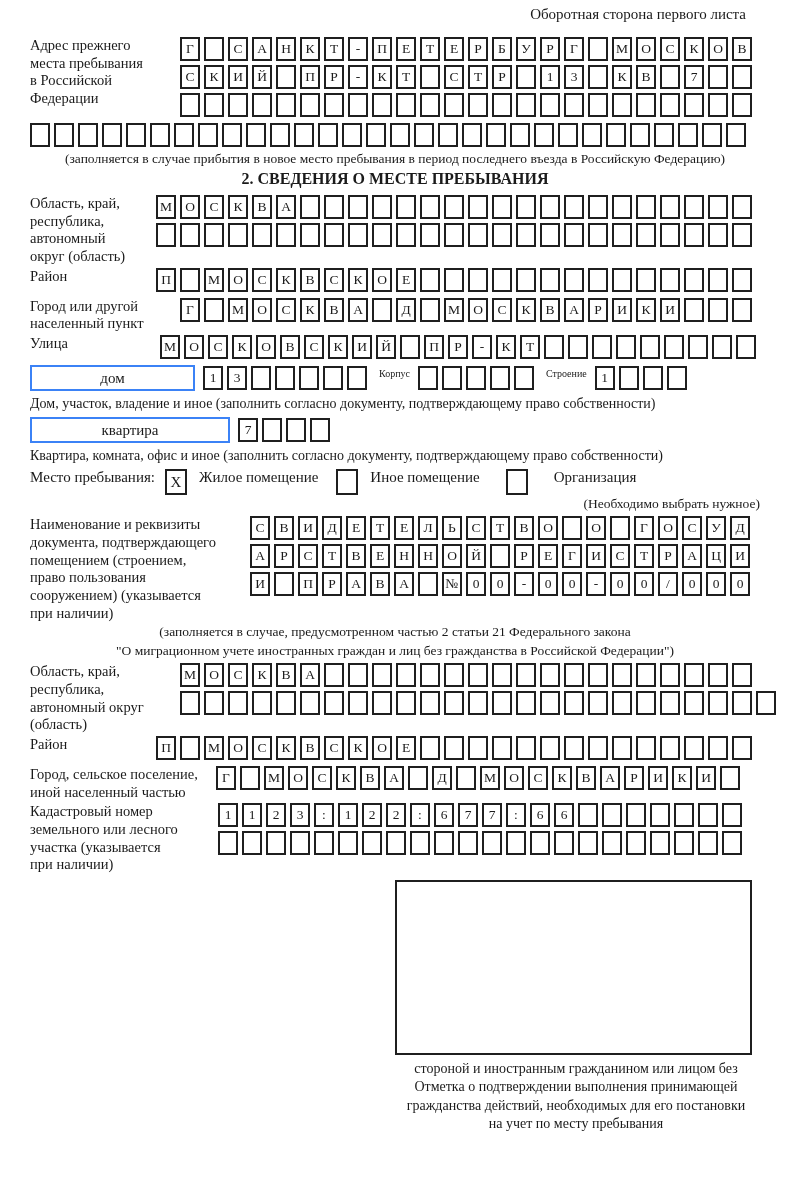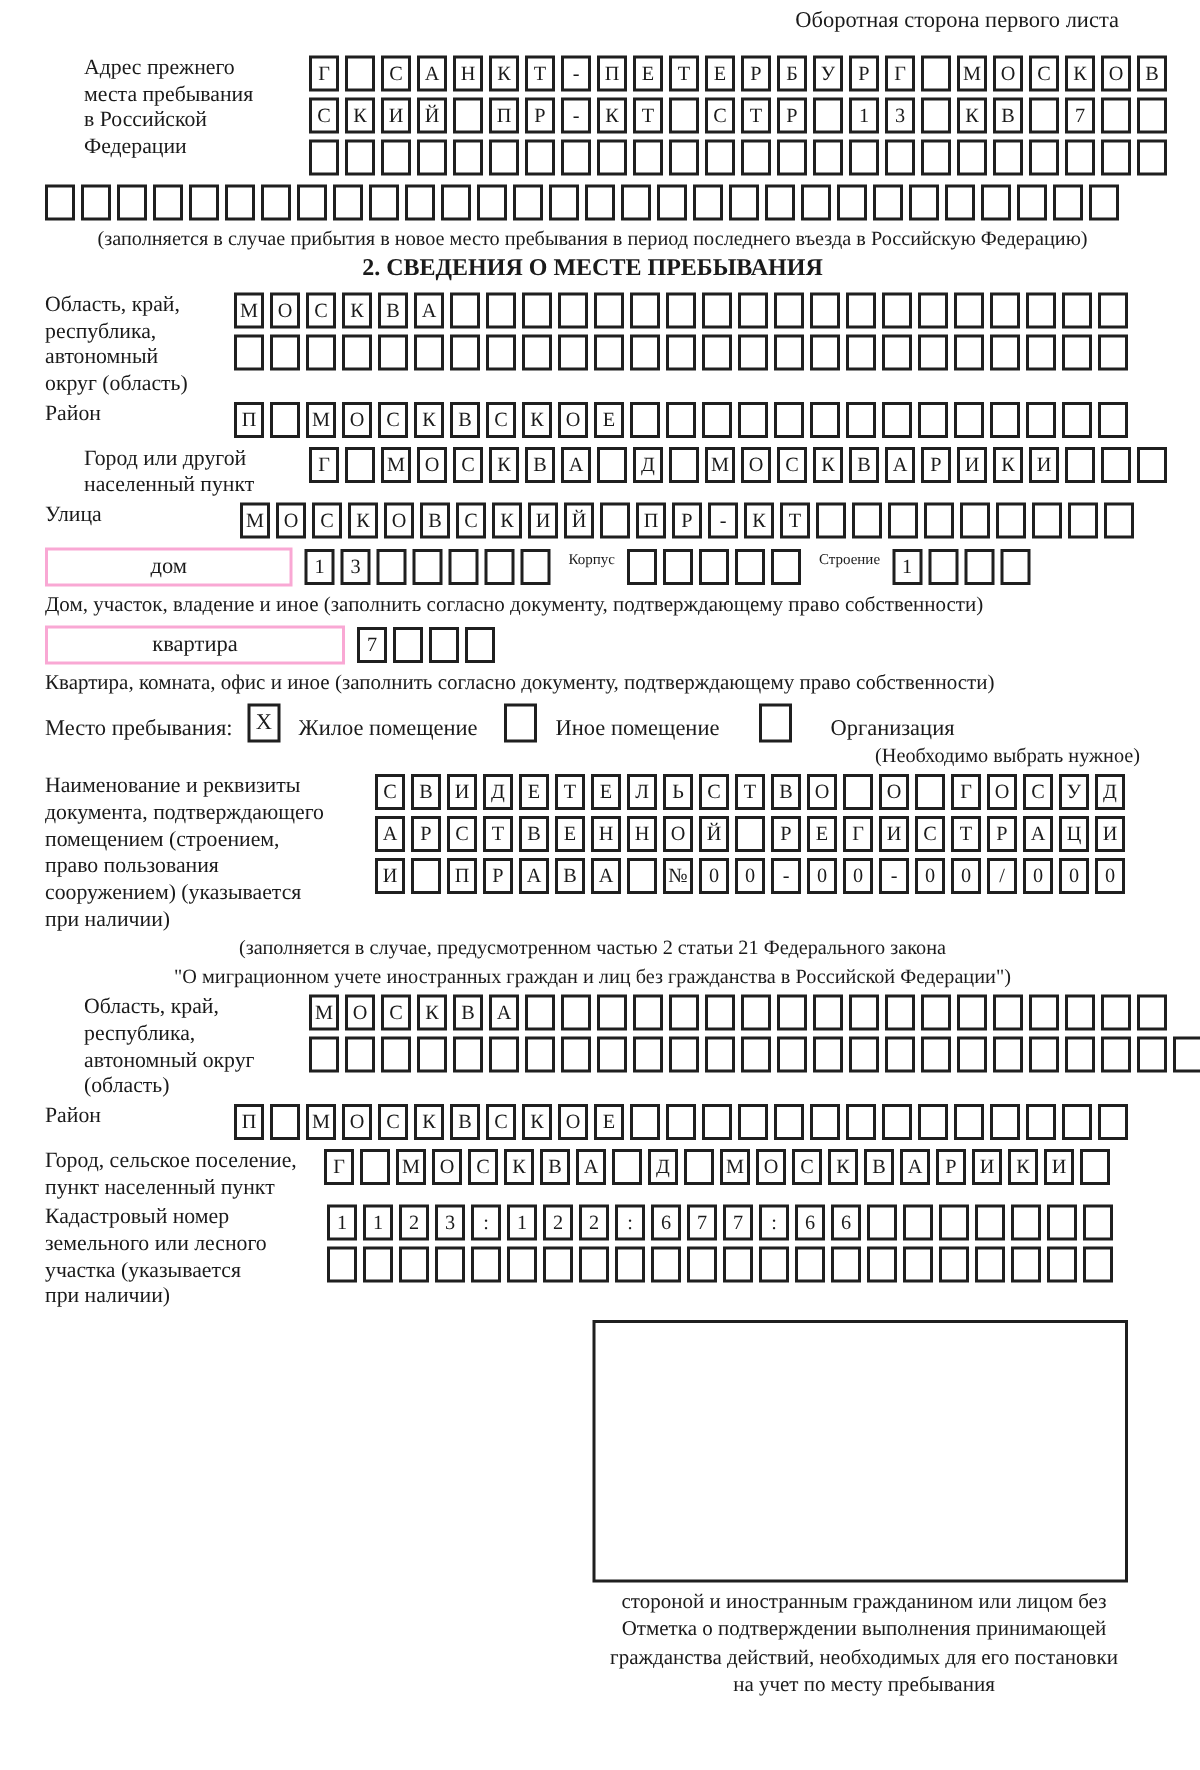--- a/index.html
+++ b/index.html
@@ -1,34 +1,34 @@
 <!DOCTYPE html>
 <html><head>
 <meta charset="utf-8">
 <style>
   html,body{margin:0;padding:0;background:#ffffff;}
   body{width:800px;height:1180px;font-family:"Liberation Serif",serif;color:#1a1a1a;-webkit-font-smoothing:antialiased;}
   .page{box-sizing:border-box;width:800px;padding:6px 40px 0 30px;}
   .hdr{text-align:right;font-size:15px;padding-right:14px;margin-bottom:14px;}
   .flexrow{display:flex;align-items:flex-start;}
   .label{font-size:14.5px;line-height:1.22;flex:none;}
-  .w126{width:126px;} .w130{width:130px;} .w150{width:150px;margin-left:26px;} .w186{width:186px;} .w188{width:188px;} .w220{width:220px;}
+  .w126{width:126px;} .w130{width:130px;} .w150{width:150px;} .w186{width:186px;} .w188{width:188px;} .w220{width:220px;}
   .grid{display:flex;flex-direction:column;}
   .boxrow{display:flex;margin-bottom:4px;}
   .cell{box-sizing:border-box;flex:none;width:20px;height:24px;border:2px solid #1f1f1f;margin-right:4px;
         display:flex;align-items:center;justify-content:center;font-size:13.5px;background:#fff;}
-  .wcell{box-sizing:border-box;flex:none;height:26px;border:2px solid #f9a8d4;display:flex;align-items:center;justify-content:center;font-size:15px;background:#fff;}
+  .wcell{box-sizing:border-box;flex:none;height:26px;border:2px solid #3b82f6;display:flex;align-items:center;justify-content:center;font-size:15px;background:#fff;}
   .checkcell{box-sizing:border-box;flex:none;width:22px;height:26px;border:2px solid #1f1f1f;display:flex;align-items:center;justify-content:center;font-size:15px;background:#fff;}
   .note-c{text-align:center;font-size:13.5px;margin:1px 0 3px;}
   .note-l{font-size:14px;margin:1px 0 5px;}
   .title{text-align:center;font-weight:bold;font-size:16px;margin:2px 0 7px;}
   .subtitle{text-align:center;font-weight:bold;font-size:15.5px;margin:6px 0 5px;}
   .mb2{margin-bottom:2px;}
   .inlbl{font-size:10px;flex:none;margin:3px 8px 0 8px;}
-  .checkrow{display:flex;align-items:flex-end;font-size:15px;margin:2px 0 0;}
+  .checkrow{display:flex;align-items:flex-start;font-size:15px;margin:2px 0 0;}
   .stamp-box{box-sizing:border-box;margin-left:365px;width:357px;height:175px;border:2px solid #1f1f1f;background:#fff;}
   .stamp-note{margin-left:346px;width:400px;text-align:center;font-size:14px;line-height:1.3;margin-top:5px;}
 </style>
 </head>
 <body>
 
 <div class="page">
 
   <div class="hdr">Оборотная сторона первого листа</div>
 
@@ -543,21 +543,21 @@
         <span class="cell"></span>
         <span class="cell"></span>
         <span class="cell"></span>
         <span class="cell"></span>
       </div>
   </div>
 
   <div class="flexrow mb2">
     <div class="label w186">
       <div>Город, сельское поселение,</div>
-      <div>пункт населенный пункт</div>
+      <div>иной населенный частью</div>
     </div>
     <div class="boxrow">
         <span class="cell">Г</span>
         <span class="cell"></span>
         <span class="cell">М</span>
         <span class="cell">О</span>
         <span class="cell">С</span>
         <span class="cell">К</span>
         <span class="cell">В</span>
         <span class="cell">А</span>

